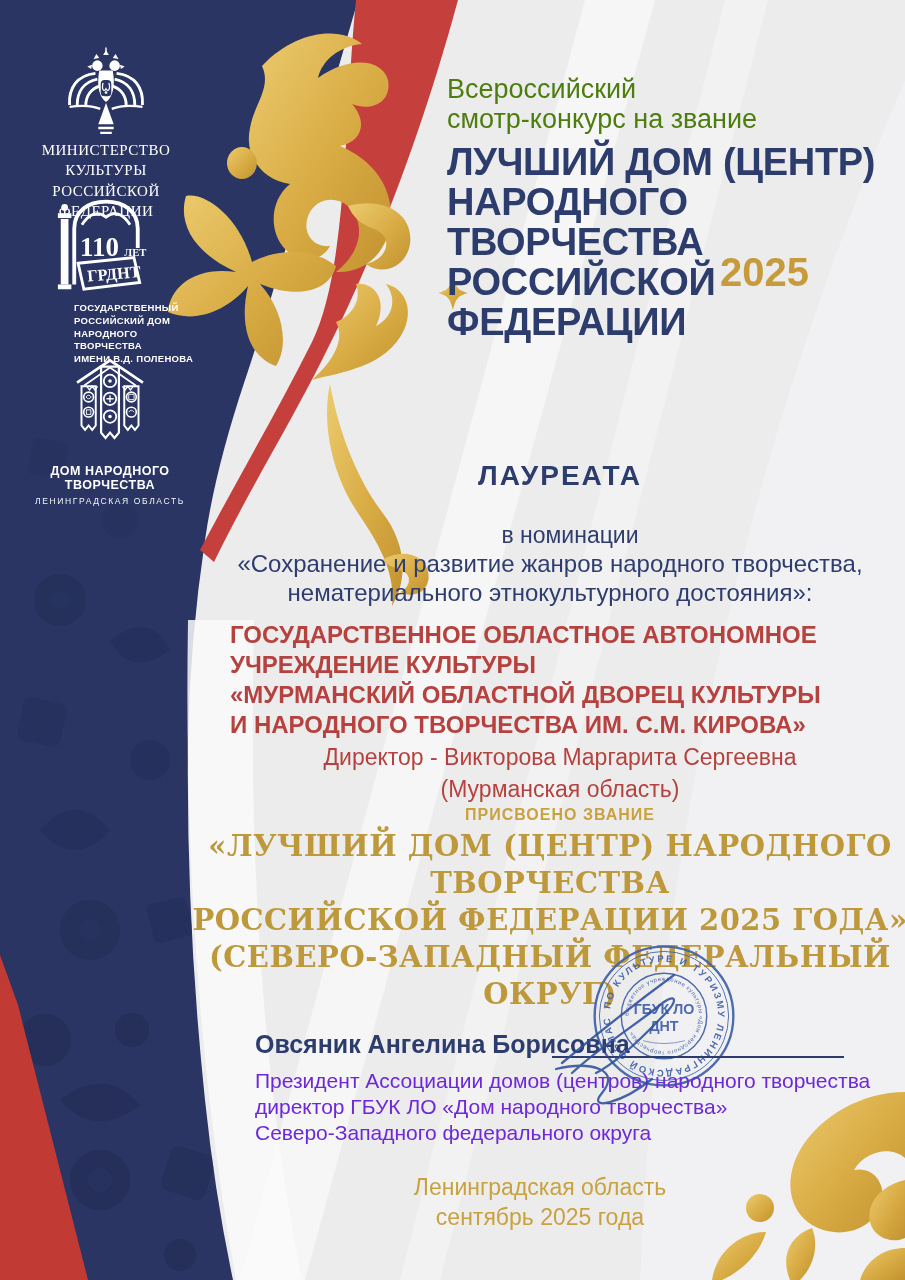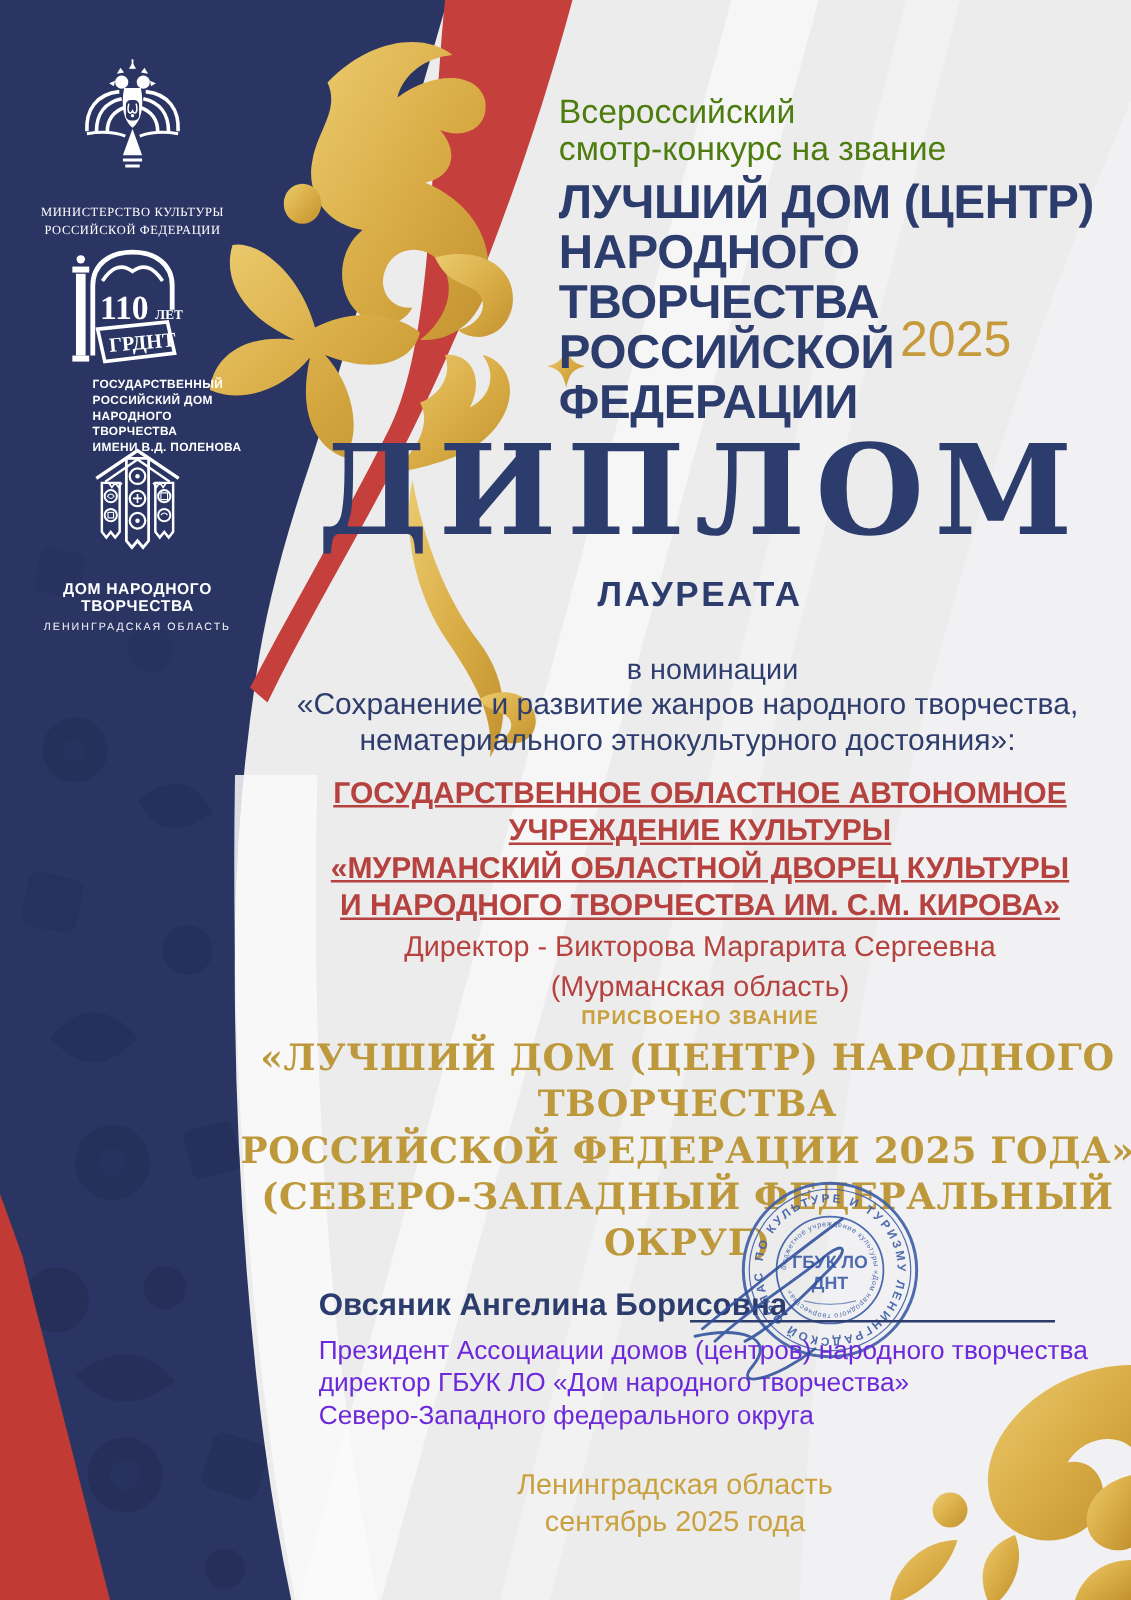--- a/index.html
+++ b/index.html
@@ -7,62 +7,62 @@
     position:relative; width:905px; height:1280px; margin:0 auto;
     background:#ececed; overflow:hidden;
     font-family:"Liberation Sans", sans-serif;
   }
   .abs{position:absolute;}
   svg{display:block;}
   
   .logo-block{position:absolute; color:#fff; text-align:center; z-index:3;}
   .logo-block .art{margin:0 auto;}
   .cap-serif{
-    font-family:"Liberation Serif", serif; font-size:10px; line-height:1.35;
-    letter-spacing:.5px; color:#fff; margin-top:24px;
+    font-family:"Liberation Serif", serif; font-size:15px; line-height:1.35;
+    letter-spacing:.5px; color:#fff; margin-top:0;
   }
   .cap-bold{
     font-size:9.5px; font-weight:bold; line-height:1.35; letter-spacing:.3px;
     color:#fff; text-align:left; padding-left:56px; margin-top:6px;
   }
   .cap-dnt-main{font-size:12.5px; font-weight:bold; letter-spacing:.5px; margin-top:10px;}
   .cap-dnt-sub{font-size:8.5px; letter-spacing:1.6px; margin-top:4px; opacity:.95;}
   
   .kicker{
     left:447px; top:74px; color:#4d7c0f; font-size:27px; line-height:30px;
     font-weight:500; z-index:3;
   }
   .title{
     left:447px; top:142px; color:#2c3c6d; font-size:38px; line-height:40px;
     font-weight:800; letter-spacing:-.3px; z-index:3;
   }
   .year{
     left:447px; top:250px; width:362px; text-align:right; color:#c79b3b;
-    font-size:40px; font-weight:400; z-index:3;
+    font-size:40px; font-weight:700; z-index:3;
   }
   .diploma-word{
     left:230px; top:340px; width:660px; text-align:center; color:#2c3c6d;
     font-family:"DejaVu Serif", serif; font-weight:bold; font-size:100px;
     letter-spacing:8px; line-height:1.05; z-index:3;
   }
   .diploma-sub{
     left:230px; top:460px; width:660px; text-align:center; color:#2c3c6d;
     font-size:28px; font-weight:800; letter-spacing:2px; z-index:3;
   }
   .nom-label{
     left:250px; top:522px; width:640px; text-align:center; color:#2e3d6e;
     font-size:23px; font-weight:500; z-index:3;
   }
   .nom-lines{
     left:195px; top:549px; width:710px; text-align:center; color:#2e3d6e;
     font-size:24px; line-height:29px; font-weight:500; z-index:3;
   }
   .org{
-    left:230px; top:620px; width:660px; text-align:center; color:#b5423e;
-    font-size:24px; line-height:30px; font-weight:800; z-index:3;text-decoration:underline;
+    left:230px; top:620px; width:660px; color:#b5423e;
+    font-size:24px; line-height:30px; font-weight:800; z-index:3;
   }
   .director{
     left:230px; top:744px; width:660px; text-align:center; color:#b5423e;
     font-size:23px; font-weight:500; z-index:3;
   }
   .region{
     left:230px; top:776px; width:660px; text-align:center; color:#b5423e;
     font-size:23px; font-weight:500; z-index:3;
   }
   .award-label{
@@ -242,21 +242,20 @@
   </div>
 
   <div class="abs title">
     <div>ЛУЧШИЙ ДОМ (ЦЕНТР)</div>
     <div>НАРОДНОГО ТВОРЧЕСТВА</div>
     <div>РОССИЙСКОЙ ФЕДЕРАЦИИ</div>
   </div>
 
   <div class="abs year">2025</div>
 
-  <div class="abs diploma-word">ДИПЛОМ</div>
   <div class="abs diploma-sub">ЛАУРЕАТА</div>
 
   <div class="abs nom-lines">
     <div>«Сохранение и развитие жанров народного творчества,</div>
     <div>нематериального этнокультурного достояния»:</div>
   </div>
   <div class="abs nom-label">в номинации</div>
 
   <div class="abs org">
     <div>ГОСУДАРСТВЕННОЕ ОБЛАСТНОЕ АВТОНОМНОЕ</div>

